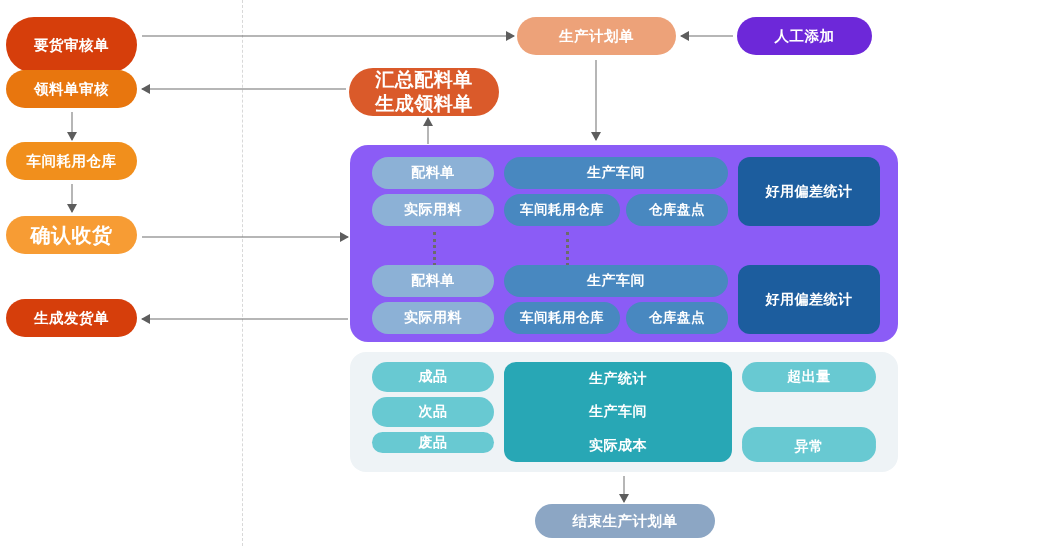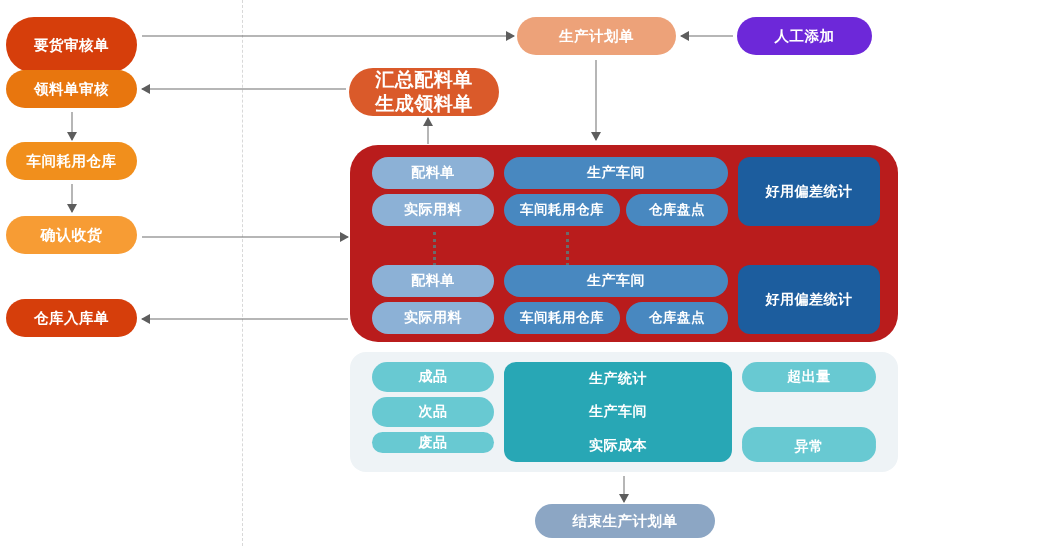--- a/index.html
+++ b/index.html
@@ -37,22 +37,22 @@
   .c-orange-d { background: #e8760e; }
   .c-orange   { background: #f18f1c; }
   .c-orange-l { background: #f79c34; }
   .c-orange-b { background: #6d28d9; }
   .c-peach    { background: #eda279; }
   .c-brick    { background: #da5a2a; }
 
   
   .group-blue {
     position: absolute;
-    background: #b91c1c;
-    border-radius: 28px;
+    background: #8b5cf6;
+    border-radius: 18px;
   }
   .b-light  { background: #8cb1d6; }
   .b-mid    { background: #4888c0; }
   .b-dark   { background: #1c5d9e; }
   .b-slate  { background: #8ca6c4; }
 
   
   .group-teal {
     position: absolute;
     background: #eef3f6;
@@ -131,23 +131,23 @@
 <div id="canvas">
 
   <div class="v-divider" style="left:242px; top:0px; height:546px;"></div>
 
   <div class="pill c-red" style="left:6px; top:17px; width:131px; height:56px; font-size:14.5px;">要货审核单</div>
 
   <div class="pill c-orange-d" style="left:6px; top:70px; width:131px; height:38px; font-size:14.5px;">领料单审核</div>
 
   <div class="pill c-orange" style="left:6px; top:142px; width:131px; height:38px; font-size:14.5px;">车间耗用仓库</div>
 
-  <div class="pill c-orange-l" style="left:6px; top:216px; width:131px; height:38px; font-size:15px;">确认收货</div>
-
-  <div class="pill c-red" style="left:6px; top:299px; width:131px; height:38px; font-size:14.5px;">仓库入库单</div>
+  <div class="pill c-orange-l" style="left:6px; top:216px; width:131px; height:38px; font-size:20px;">确认收货</div>
+
+  <div class="pill c-red" style="left:6px; top:299px; width:131px; height:38px; font-size:14.5px;">生成发货单</div>
 
   <div class="conn" style="left:63px; top:112px; width:18px; height:28px;">
     <div class="shaft-v"></div>
     <div class="arrow-head ah-down"></div>
   </div>
 
   <div class="conn" style="left:63px; top:184px; width:18px; height:28px;">
     <div class="shaft-v"></div>
     <div class="arrow-head ah-down"></div>
   </div>

